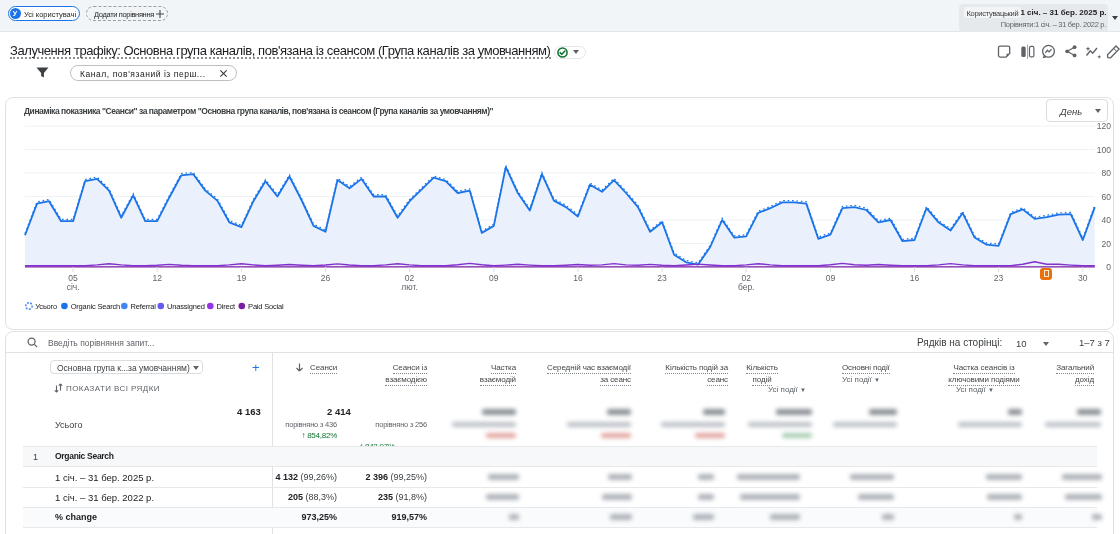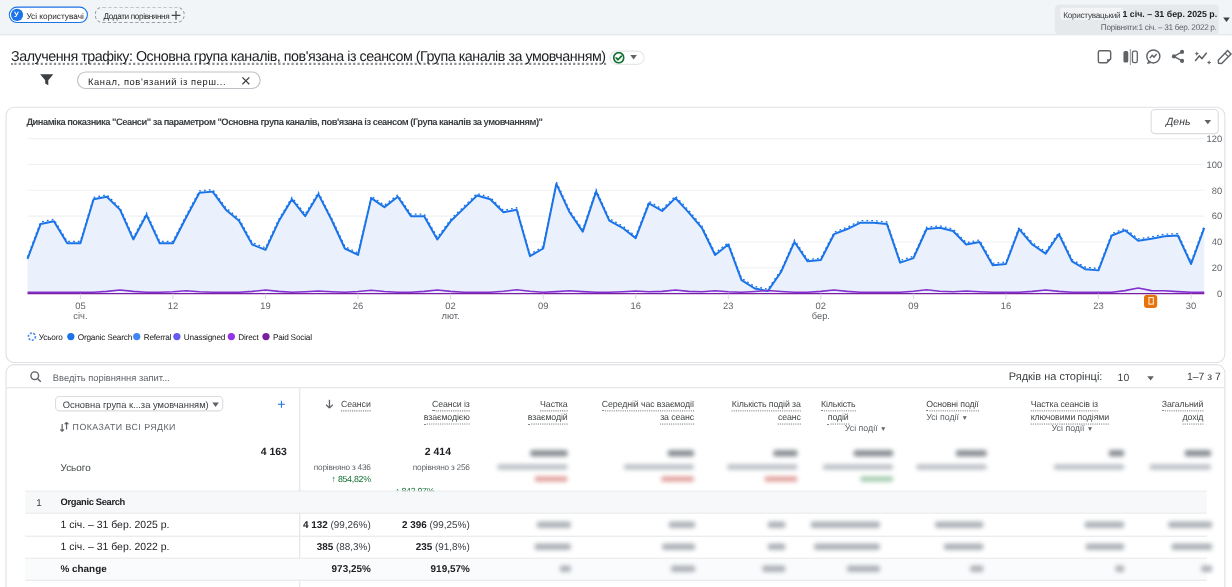--- a/index.html
+++ b/index.html
@@ -179,29 +179,29 @@
   </svg>
 <div class="abs hdr" style="left:237px;top:362px;width:100px;text-align:right;"><span class="dotted-u">Сеанси</span></div>
 <div class="abs hdr" style="left:327px;top:362px;width:100px;text-align:right;"><span class="dotted-u">Сеанси із</span><br><span class="dotted-u">взаємодією</span></div>
 <div class="abs hdr" style="left:416px;top:362px;width:100px;text-align:right;"><span class="dotted-u">Частка</span><br><span class="dotted-u">взаємодій</span></div>
 <div class="abs hdr" style="left:491px;top:362px;width:140px;text-align:right;"><span class="dotted-u" id="m_h4">Середній час взаємодії</span><br><span class="dotted-u">за сеанс</span></div>
 <div class="abs hdr" style="left:628px;top:362px;width:100px;text-align:right;"><span class="dotted-u">Кількість подій за</span><br><span class="dotted-u">сеанс</span></div>
 <div class="abs hdr" style="left:712px;top:362px;width:100px;text-align:center;"><span class="dotted-u">Кількість</span><br><span class="dotted-u">подій</span></div>
 <div class="abs" style="left:712px;top:385px;width:94px;text-align:right;font-size:8px;color:#5f6368;">Усі події <span style="font-size:6px;">▼</span></div>
 <div class="abs hdr" style="left:842px;top:362px;"><span class="dotted-u">Основні події</span></div>
 <div class="abs" style="left:842px;top:374.5px;font-size:8px;color:#5f6368;">Усі події <span style="font-size:6px;">▼</span></div>
-<div class="abs hdr" style="left:937px;top:362px;width:150px;"><span class="dotted-u">Частка сеансів із</span><br><span class="dotted-u">ключовими подіями</span></div>
+<div class="abs hdr" style="left:909px;top:362px;width:150px;text-align:center;"><span class="dotted-u">Частка сеансів із</span><br><span class="dotted-u">ключовими подіями</span></div>
 <div class="abs" style="left:909px;top:385px;width:132px;text-align:center;font-size:8px;color:#5f6368;">Усі події <span style="font-size:6px;">▼</span></div>
 <div class="abs hdr" style="left:994px;top:362px;width:100px;text-align:right;"><span class="dotted-u">Загальний</span><br><span class="dotted-u">дохід</span></div>
 
 <div class="abs" style="left:55px;top:420px;font-size:9px;color:#3c4043;">Усього</div>
 <div class="abs" style="left:237px;top:406px;width:100px;text-align:left;font-size:9.5px;font-weight:700;color:#202124;">4 163</div>
 <div class="abs" style="left:237px;top:420px;width:100px;text-align:right;font-size:7.5px;letter-spacing:-0.2px;color:#5f6368;">порівняно з 436</div>
 <div class="abs" style="left:237px;top:430.5px;width:100px;text-align:right;font-size:8px;letter-spacing:-0.25px;color:#137333;">↑ 854,82%</div>
-<div class="abs" style="left:327px;top:406px;width:83px;text-align:right;font-size:9.5px;font-weight:700;color:#202124;">2 414</div>
+<div class="abs" style="left:327px;top:406px;width:83px;text-align:left;font-size:9.5px;font-weight:700;color:#202124;">2 414</div>
 <div class="abs" style="left:327px;top:420px;width:100px;text-align:right;font-size:7.5px;letter-spacing:-0.2px;color:#5f6368;">порівняно з 256</div>
 <div class="abs" style="left:327px;top:442px;width:100px;text-align:center;font-size:8px;letter-spacing:-0.25px;color:#137333;">↑ 842,97%</div>
 <div class="abs blur" style="left:482px;top:409px;width:34px;height:6px;background:#8c9197;"></div>
 <div class="abs blur" style="left:452px;top:421.5px;width:64px;height:5px;background:#bcc1c7;"></div>
 <div class="abs blur" style="left:486px;top:432.5px;width:30px;height:5px;background:#e2a59f;"></div>
 <div class="abs blur" style="left:607px;top:409px;width:24px;height:6px;background:#8c9197;"></div>
 <div class="abs blur" style="left:567px;top:421.5px;width:64px;height:5px;background:#bcc1c7;"></div>
 <div class="abs blur" style="left:601px;top:432.5px;width:30px;height:5px;background:#e2a59f;"></div>
 <div class="abs blur" style="left:703px;top:409px;width:22px;height:6px;background:#8c9197;"></div>
 <div class="abs blur" style="left:661px;top:421.5px;width:64px;height:5px;background:#bcc1c7;"></div>
@@ -228,21 +228,21 @@
 <div class="abs" style="left:187px;top:471.5px;width:150px;text-align:right;font-size:9px;color:#3c4043;"><b style="color:#202124">4 132</b> (99,26%)</div>
 <div class="abs" style="left:277px;top:471.5px;width:150px;text-align:right;font-size:9px;color:#3c4043;"><b style="color:#202124">2 396</b> (99,25%)</div>
 <div class="abs blur" style="left:488px;top:474px;width:31px;height:6px;background:#aeb3b9;"></div>
 <div class="abs blur" style="left:608px;top:474px;width:24px;height:6px;background:#aeb3b9;"></div>
 <div class="abs blur" style="left:698px;top:474px;width:16px;height:6px;background:#aeb3b9;"></div>
 <div class="abs blur" style="left:737px;top:474px;width:63px;height:6px;background:#aeb3b9;"></div>
 <div class="abs blur" style="left:850px;top:474px;width:44px;height:6px;background:#aeb3b9;"></div>
 <div class="abs blur" style="left:986px;top:474px;width:36px;height:6px;background:#aeb3b9;"></div>
 <div class="abs blur" style="left:1062px;top:474px;width:40px;height:6px;background:#aeb3b9;"></div>
 <div class="abs" style="left:55px;top:491.5px;font-size:9.5px;font-weight:500;color:#202124;">1 січ. – 31 бер. 2022 р.</div>
-<div class="abs" style="left:187px;top:491.5px;width:150px;text-align:right;font-size:9px;color:#3c4043;"><b style="color:#202124">385</b> (88,3%)</div>
+<div class="abs" style="left:187px;top:491.5px;width:150px;text-align:right;font-size:9px;color:#3c4043;"><b style="color:#202124">205</b> (88,3%)</div>
 <div class="abs" style="left:277px;top:491.5px;width:150px;text-align:right;font-size:9px;color:#3c4043;"><b style="color:#202124">235</b> (91,8%)</div>
 <div class="abs blur" style="left:486px;top:494px;width:33px;height:6px;background:#aeb3b9;"></div>
 <div class="abs blur" style="left:602px;top:494px;width:30px;height:6px;background:#aeb3b9;"></div>
 <div class="abs blur" style="left:698px;top:494px;width:16px;height:6px;background:#aeb3b9;"></div>
 <div class="abs blur" style="left:740px;top:494px;width:60px;height:6px;background:#aeb3b9;"></div>
 <div class="abs blur" style="left:858px;top:494px;width:36px;height:6px;background:#aeb3b9;"></div>
 <div class="abs blur" style="left:987px;top:494px;width:35px;height:6px;background:#aeb3b9;"></div>
 <div class="abs blur" style="left:1065px;top:494px;width:37px;height:6px;background:#aeb3b9;"></div>
 <div class="abs" style="left:55px;top:511.5px;font-size:9px;font-weight:700;color:#202124;">% change</div>
 <div class="abs" style="left:237px;top:511.5px;width:100px;text-align:right;font-size:9px;font-weight:700;color:#202124;">973,25%</div>

